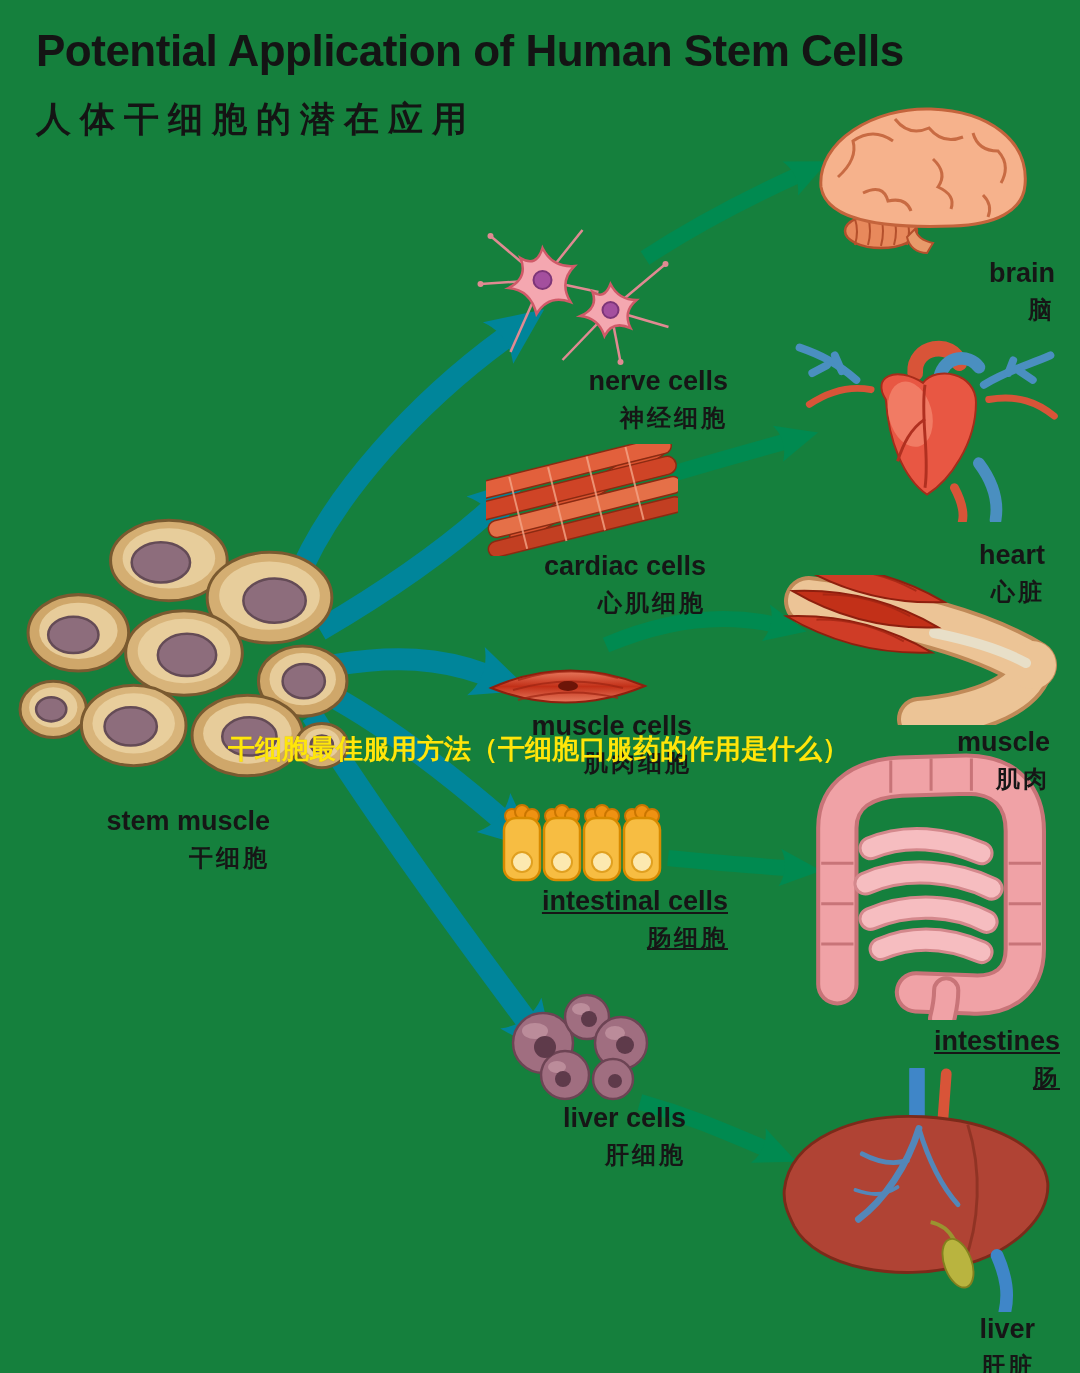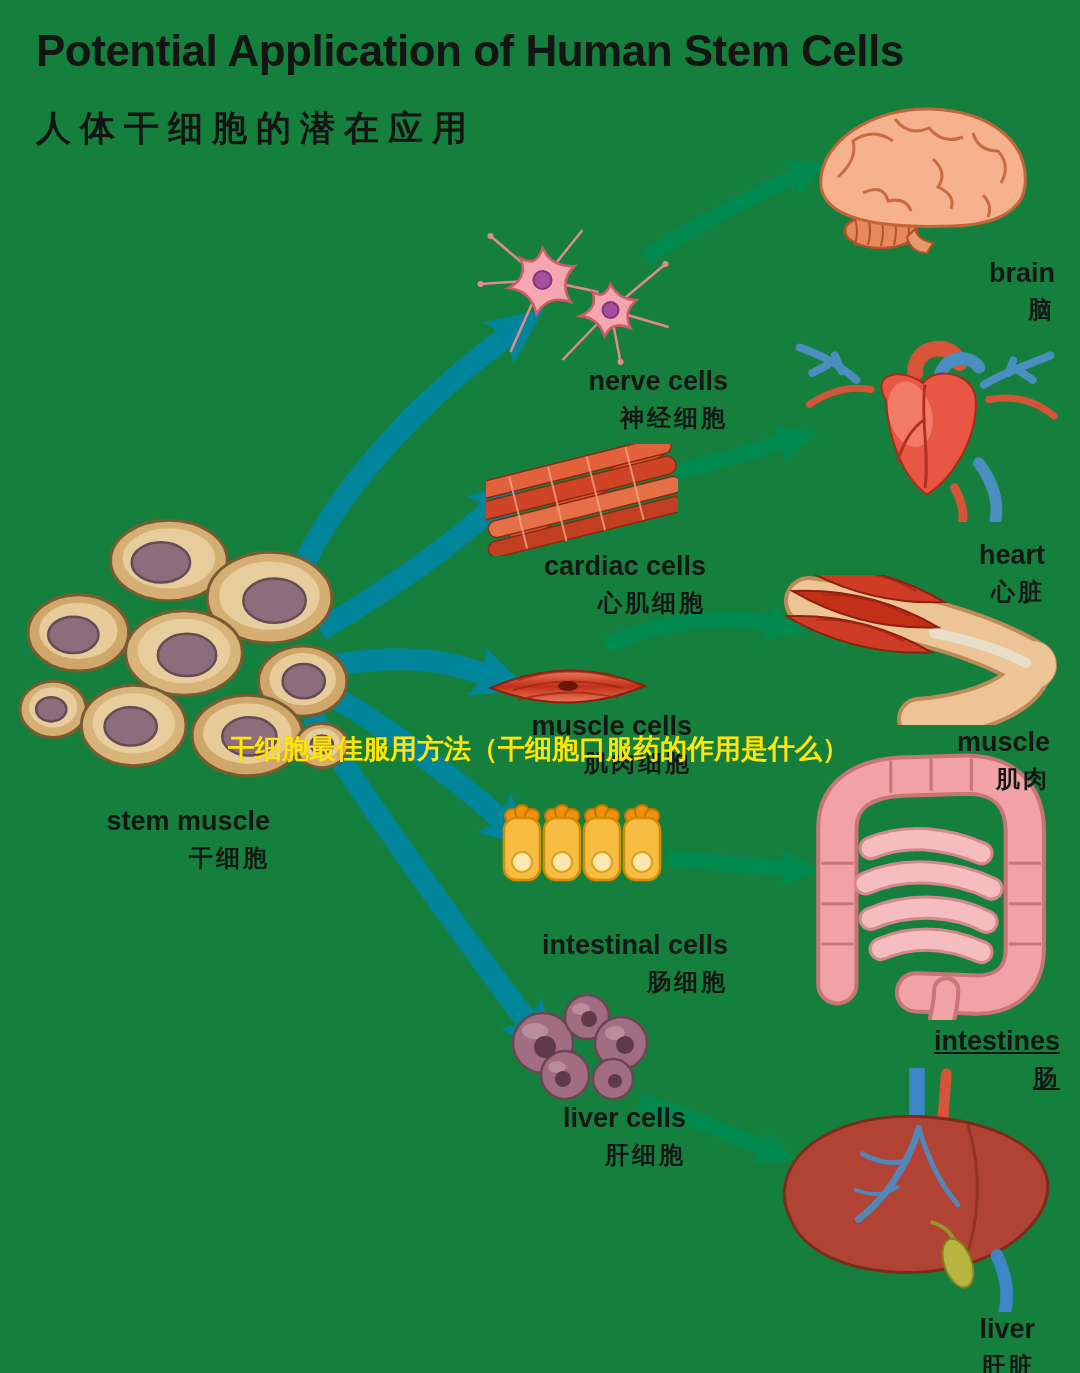--- a/index.html
+++ b/index.html
@@ -10,21 +10,21 @@
     font-family: "Liberation Sans", sans-serif;
   }
   .arrows { position: absolute; left: 0; top: 0; width: 1080px; height: 1373px; z-index: 1; }
   .illu { position: absolute; z-index: 2; }
   .illu svg { width: 100%; height: 100%; display: block; }
   .title {
     position: absolute; left: 36px; top: 26px; z-index: 3;
     font-size: 44px; font-weight: 800; color: #141414; letter-spacing: -0.5px;
   }
   .subtitle {
-    position: absolute; left: 36px; top: 105px; z-index: 3;
+    position: absolute; left: 36px; top: 96px; z-index: 3;
     font-size: 35px; font-weight: 700; color: #141414; letter-spacing: 9px;
   }
   .label-block { position: absolute; width: 240px; text-align: right; z-index: 3; color: #161616; }
   .label-en { font-size: 27px; font-weight: 700; }
   .label-zh { font-size: 24px; font-weight: 700; letter-spacing: 3px; margin-top: 5px; }
   .watermark {
     position: absolute; left: 228px; top: 731px; z-index: 6;
     font-size: 27px; font-weight: 700; color: #ffe60a; white-space: nowrap;
     text-shadow: 0 0 1px rgba(120,100,0,0.35);
   }
@@ -351,21 +351,21 @@
   <div class="label-block" style="left:452px; top:711px;">
     <div class="label-en">muscle cells</div>
     <div class="label-zh">肌肉细胞</div>
   </div>
 
   <div class="label-block" style="left:466px; top:551px;">
     <div class="label-en">cardiac cells</div>
     <div class="label-zh">心肌细胞</div>
   </div>
 
-  <div class="label-block" style="left:488px; top:930px;">
+  <div class="label-block" style="left:488px; top:886px;text-decoration:underline;">
     <div class="label-en">intestinal cells</div>
     <div class="label-zh">肠细胞</div>
   </div>
 
   <div class="label-block" style="left:446px; top:1103px;">
     <div class="label-en">liver cells</div>
     <div class="label-zh">肝细胞</div>
   </div>
 
   <div class="label-block" style="left:815px; top:258px;">

